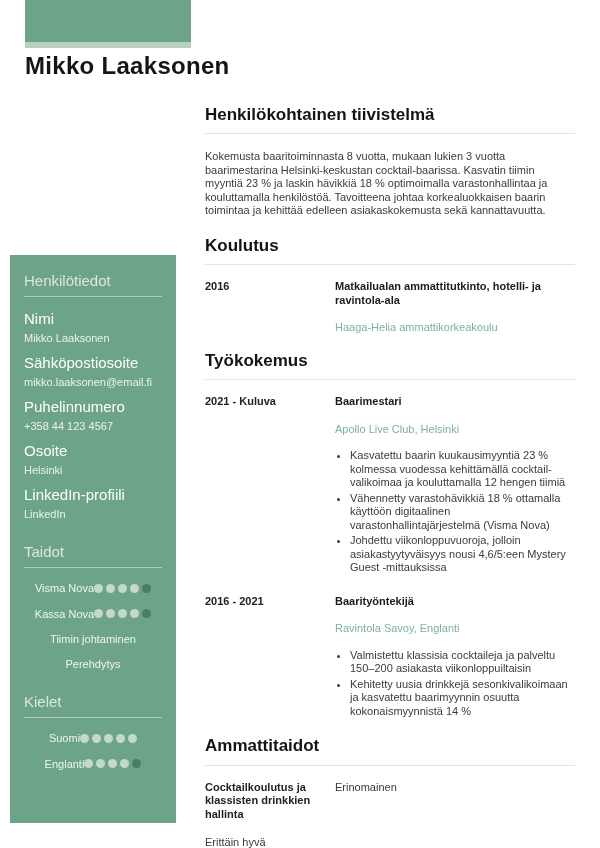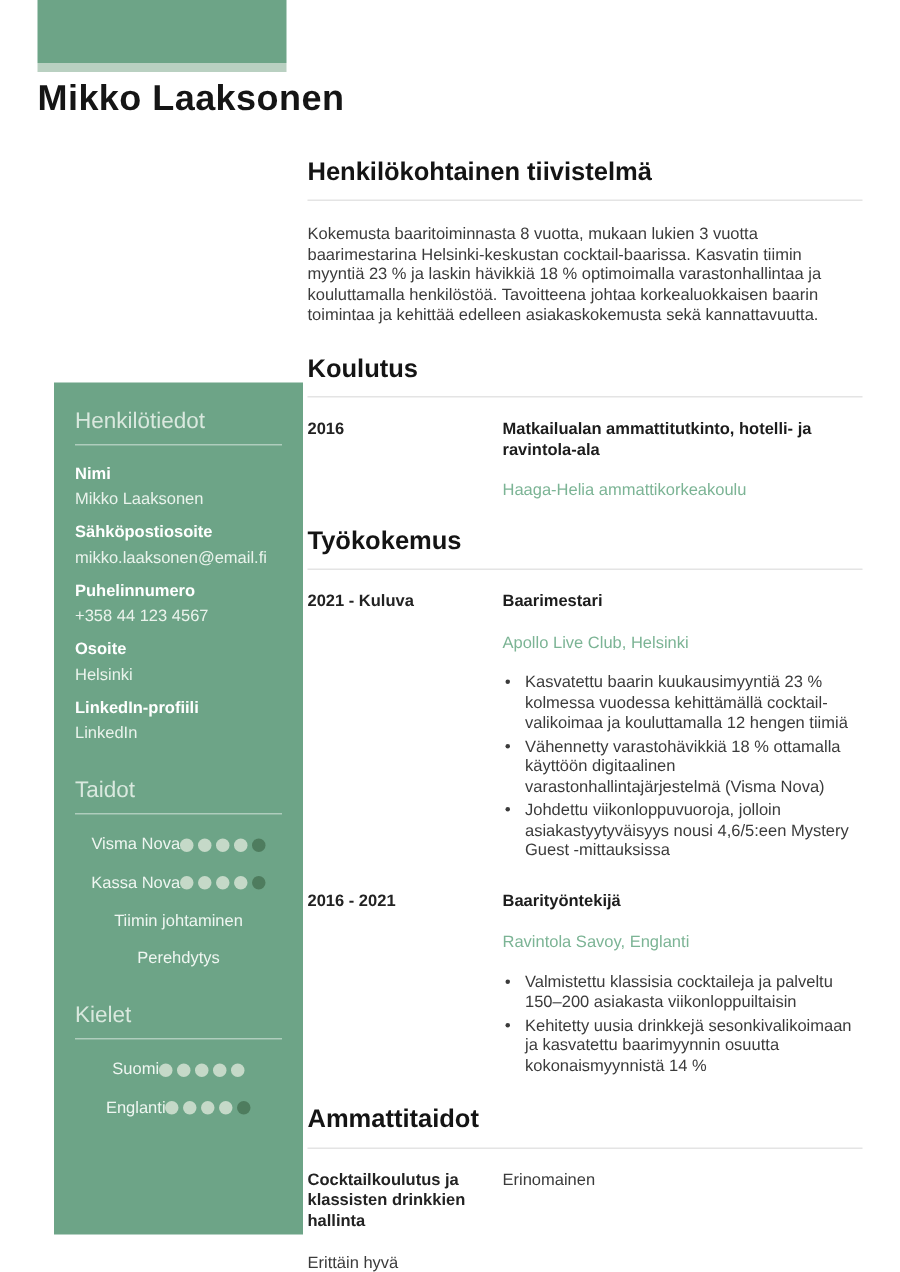--- a/index.html
+++ b/index.html
@@ -16,34 +16,34 @@
   .top-block { position: absolute; left: 25px; top: 0; width: 166px; height: 42px; background: var(--green, #6da487); }
   .top-strip { position: absolute; left: 25px; top: 42px; width: 166px; height: 6px; background: var(--strip, #b9d0c1); }
 
   .name {
     position: absolute; left: 25px; top: 52px;
     font-size: 24px; font-weight: 700; color: #151515; letter-spacing: 0.3px;
   }
 
   
   .sidebar {
-    position: absolute; left: 36px; top: 255px; width: 166px; height: 568px;
+    position: absolute; left: 10px; top: 255px; width: 166px; height: 568px;
     background: var(--green, #6da487);
     padding: 17px 14px 20px 14px;
     color: #ffffff;
   }
   .side-title {
     font-size: 15px; font-weight: 400; color: #d9e8de;
     padding-bottom: 7px; border-bottom: 1px solid rgba(255,255,255,0.45);
     margin-bottom: 13px;
   }
   .side-section { margin-bottom: 6px; }
   .side-section + .side-section { margin-top: 22px; }
   .field { margin-bottom: 9px; }
-  .field .lbl { font-weight: 700; font-size: 11px; color: #ffffff; line-height: 1.25; }
+  .field .lbl { font-weight: 400; font-size: 15px; color: #ffffff; line-height: 1.25; }
   .field .val { font-size: 11px; color: #eaf3ec; line-height: 1.3; margin-top: 2px; word-wrap: break-word; }
   .skill-row {
     display: flex; justify-content: center; align-items: center;
     font-size: 11px; color: #eff6f1; margin-bottom: 11px; line-height: 1.3;
   }
   .dots { display: flex; gap: 3px; }
   .dot { width: 9px; height: 9px; border-radius: 50%; }
   .dot.filled { background: var(--dot-filled, #c5d9c8); }
   .dot.empty  { background: var(--dot-empty, #4e7c5e); }
 

